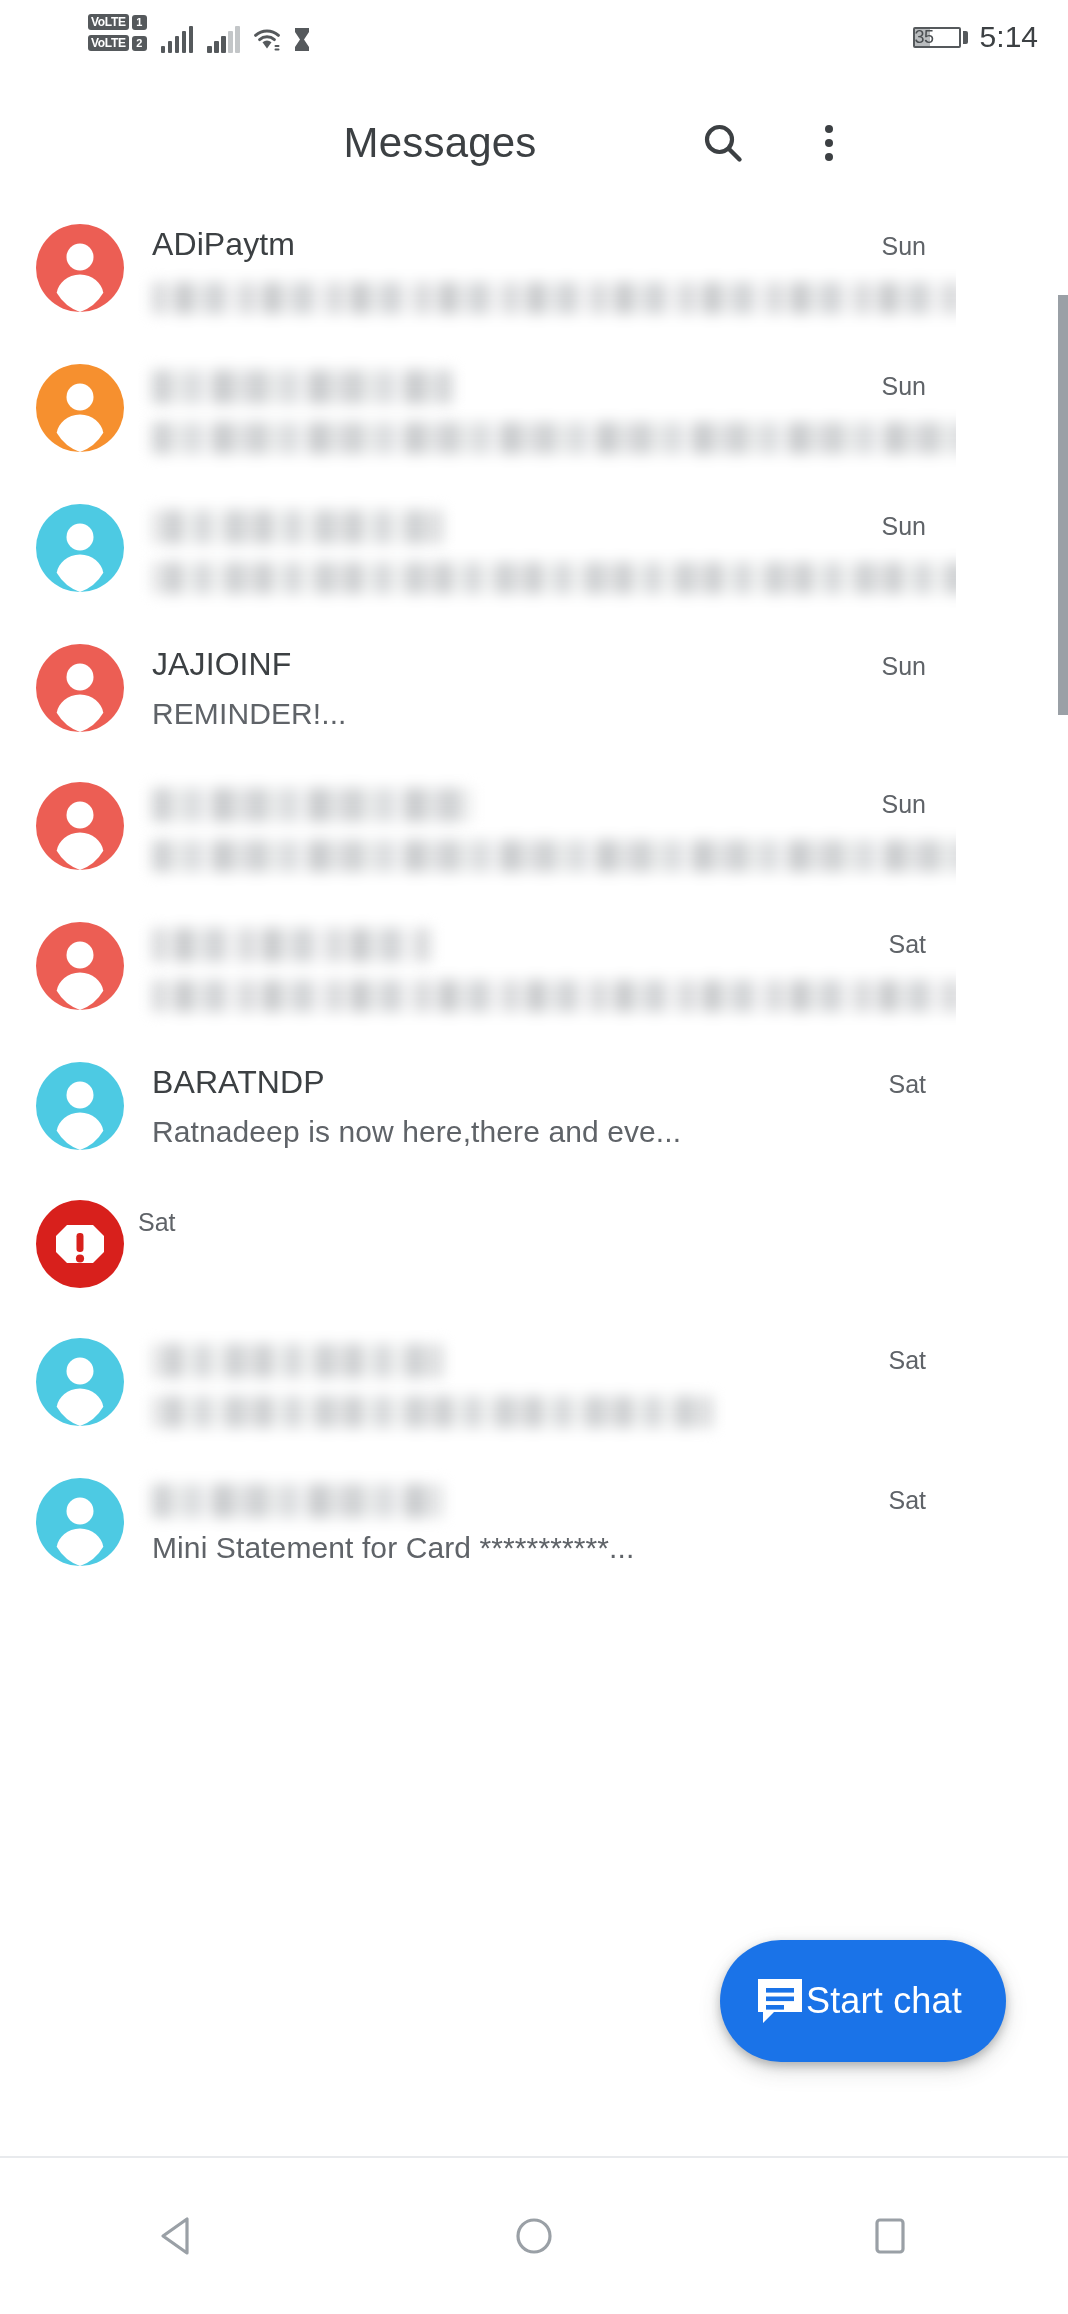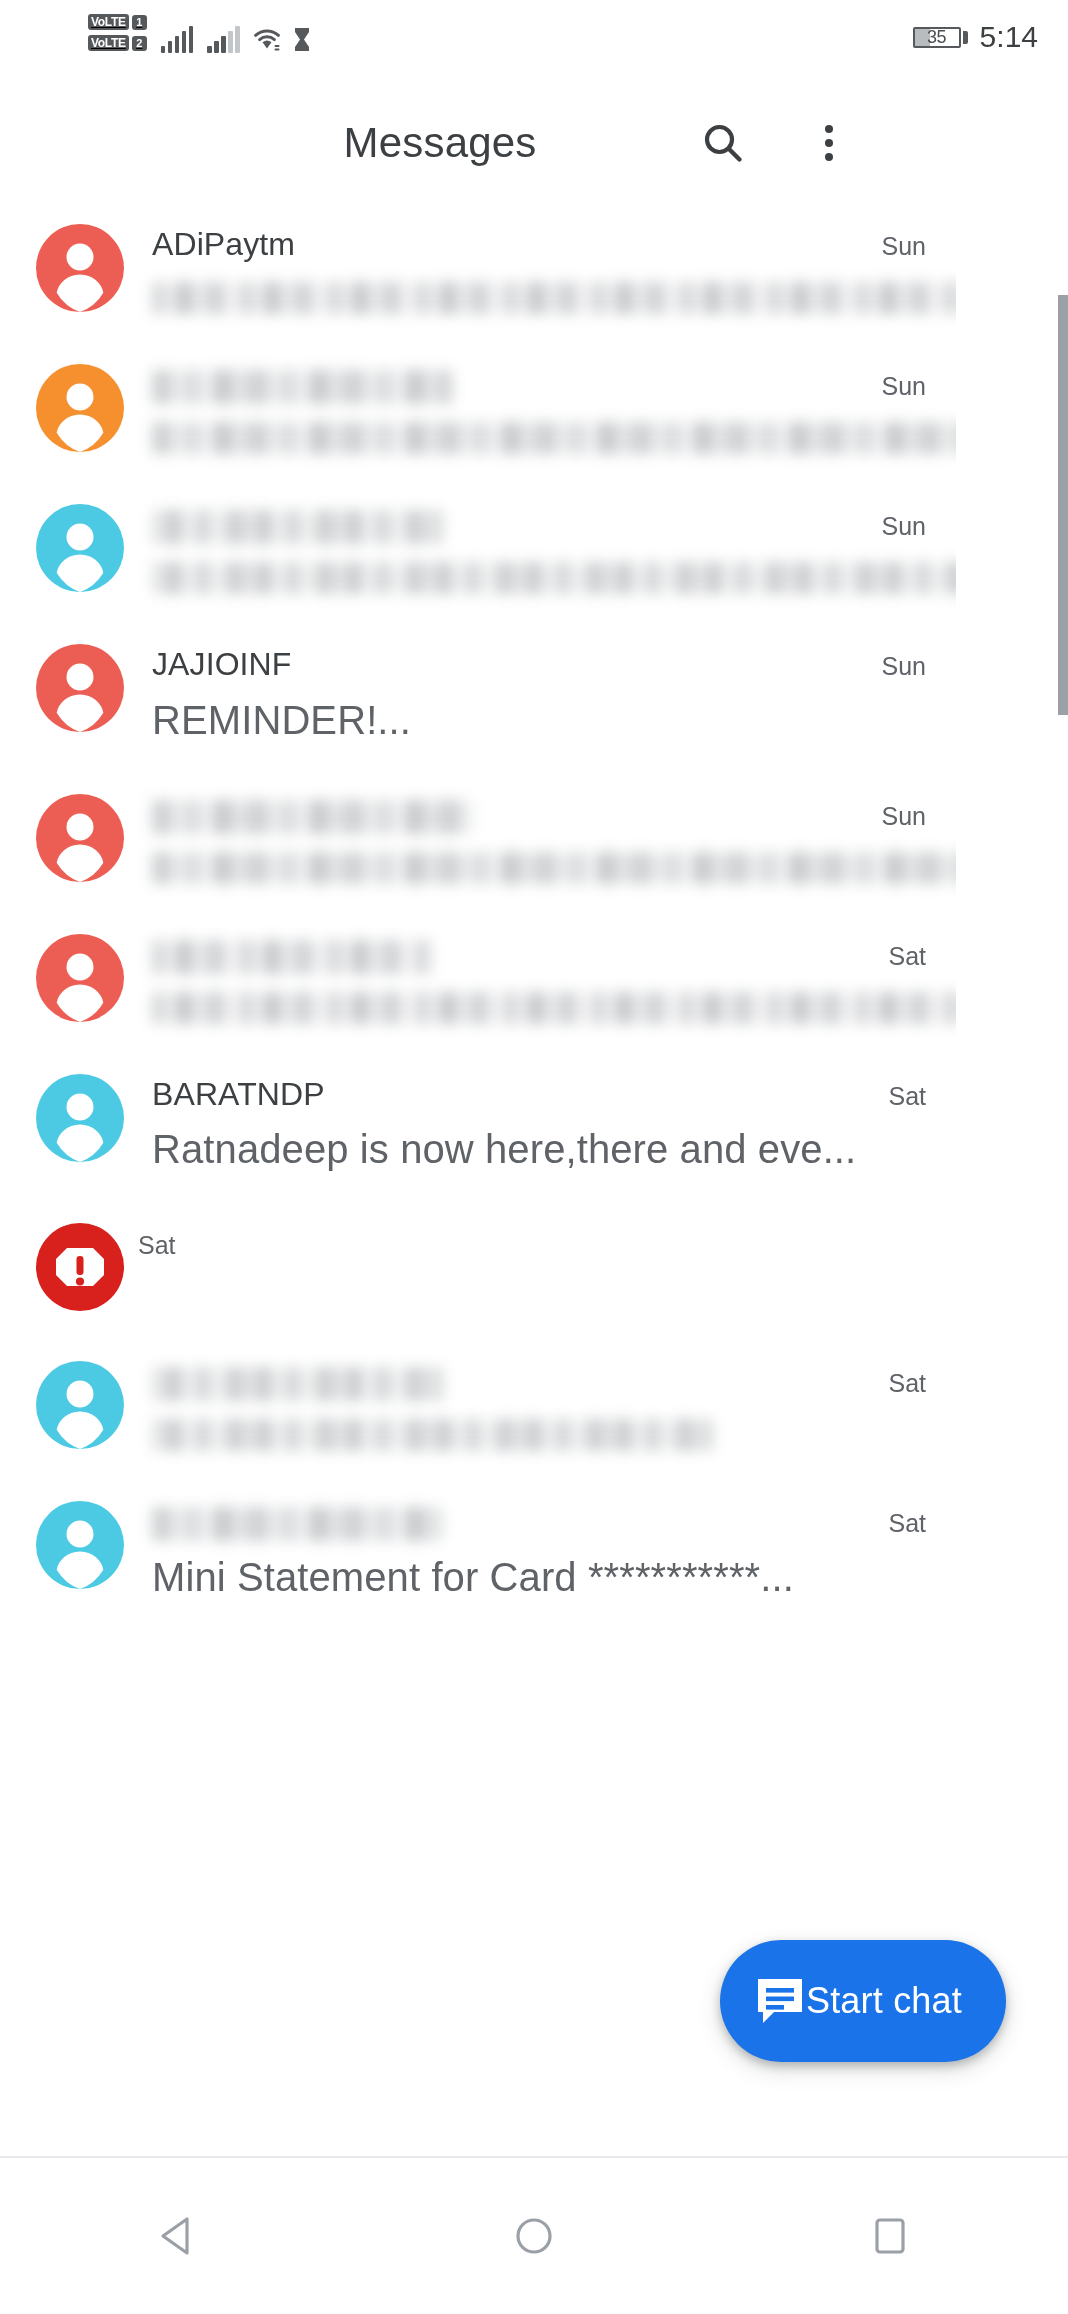--- a/index.html
+++ b/index.html
@@ -12,21 +12,21 @@
     -webkit-font-smoothing:antialiased;
   }
 
   
   .status-bar {
     position:absolute; top:0; left:0; width:1068px; height:88px;
     display:flex; align-items:center;
   }
   .status-left {
     position:absolute; left:88px; top:14px;
-    display:flex; align-items:flex-end; gap:0px;text-decoration:underline;
+    display:flex; align-items:flex-end; gap:0px;
   }
   .volte-stack { display:flex; flex-direction:column; gap:5px; padding-bottom:2px; }
   .volte-row { display:flex; align-items:center; gap:3px; }
   .volte-badge {
     background:#55595c; color:#ffffff;
     font-size:12px; font-weight:bold; letter-spacing:-0.3px;
     padding:2px 3px 2px 3px; border-radius:3px;
     font-family:"Liberation Sans", sans-serif; line-height:1;
   }
   .volte-num {
@@ -41,21 +41,21 @@
   .sig.dim .b4, .sig.dim .b5 { background:#c3c6c8; }
   .wifi-ic { margin-left:12px; width:30px; height:27px; position:relative; }
   .hourglass { margin-left:10px; width:20px; height:27px; position:relative; }
 
   .status-right {
     position:absolute; right:30px; top:22px;
     display:flex; align-items:center; gap:0px;
   }
   .batt {
     width:48px; height:21px; border:2.5px solid #55595c; border-radius:2px;
-    display:flex; align-items:center; justify-content:center; position:relative;
+    display:flex; align-items:center; position:relative;
     background:linear-gradient(to right,#b9bcbe 0%,#b9bcbe 35%,#ffffff 35%,#ffffff 100%);
   }
   .batt-txt { font-size:18px; color:#4a4e51; font-weight:400; line-height:1; letter-spacing:-0.5px; }
   .batt-cap { width:5px; height:13px; background:#55595c; border-radius:0 2px 2px 0; margin-left:2px; }
   .clock { font-size:30px; color:#3c4043; margin-left:12px; line-height:1; letter-spacing:0px; }
 
   
   .app-header {
     position:absolute; top:88px; left:0; width:880px; height:110px;
     display:flex; align-items:center;
@@ -87,21 +87,21 @@
     width:88px; height:88px; border-radius:50%;
     flex:0 0 88px; position:relative; margin-top:2px;
   }
   .avatar svg { position:absolute; inset:0; width:88px; height:88px; }
   .conv-body { flex:1 1 auto; padding-left:28px; min-width:0; padding-top:4px; }
   .conv-name {
     font-size:32px; color:#3c4043; line-height:1.18; font-weight:400;
     white-space:nowrap; overflow:hidden; letter-spacing:0.1px;
   }
   .conv-prev {
-    font-size:40px; color:#5f6368; line-height:1.2; margin-top:12px;
+    font-size:30px; color:#5f6368; line-height:1.2; margin-top:12px;
     white-space:nowrap; overflow:hidden; letter-spacing:0.1px;
   }
   .conv-time {
     flex:0 0 auto; font-size:25px; color:#5f6368; padding-top:10px;
     padding-left:14px; white-space:nowrap;
   }
 
   
   .rd { display:block; border-radius:3px; }
   .rd-name { height:34px; margin-top:4px; }

